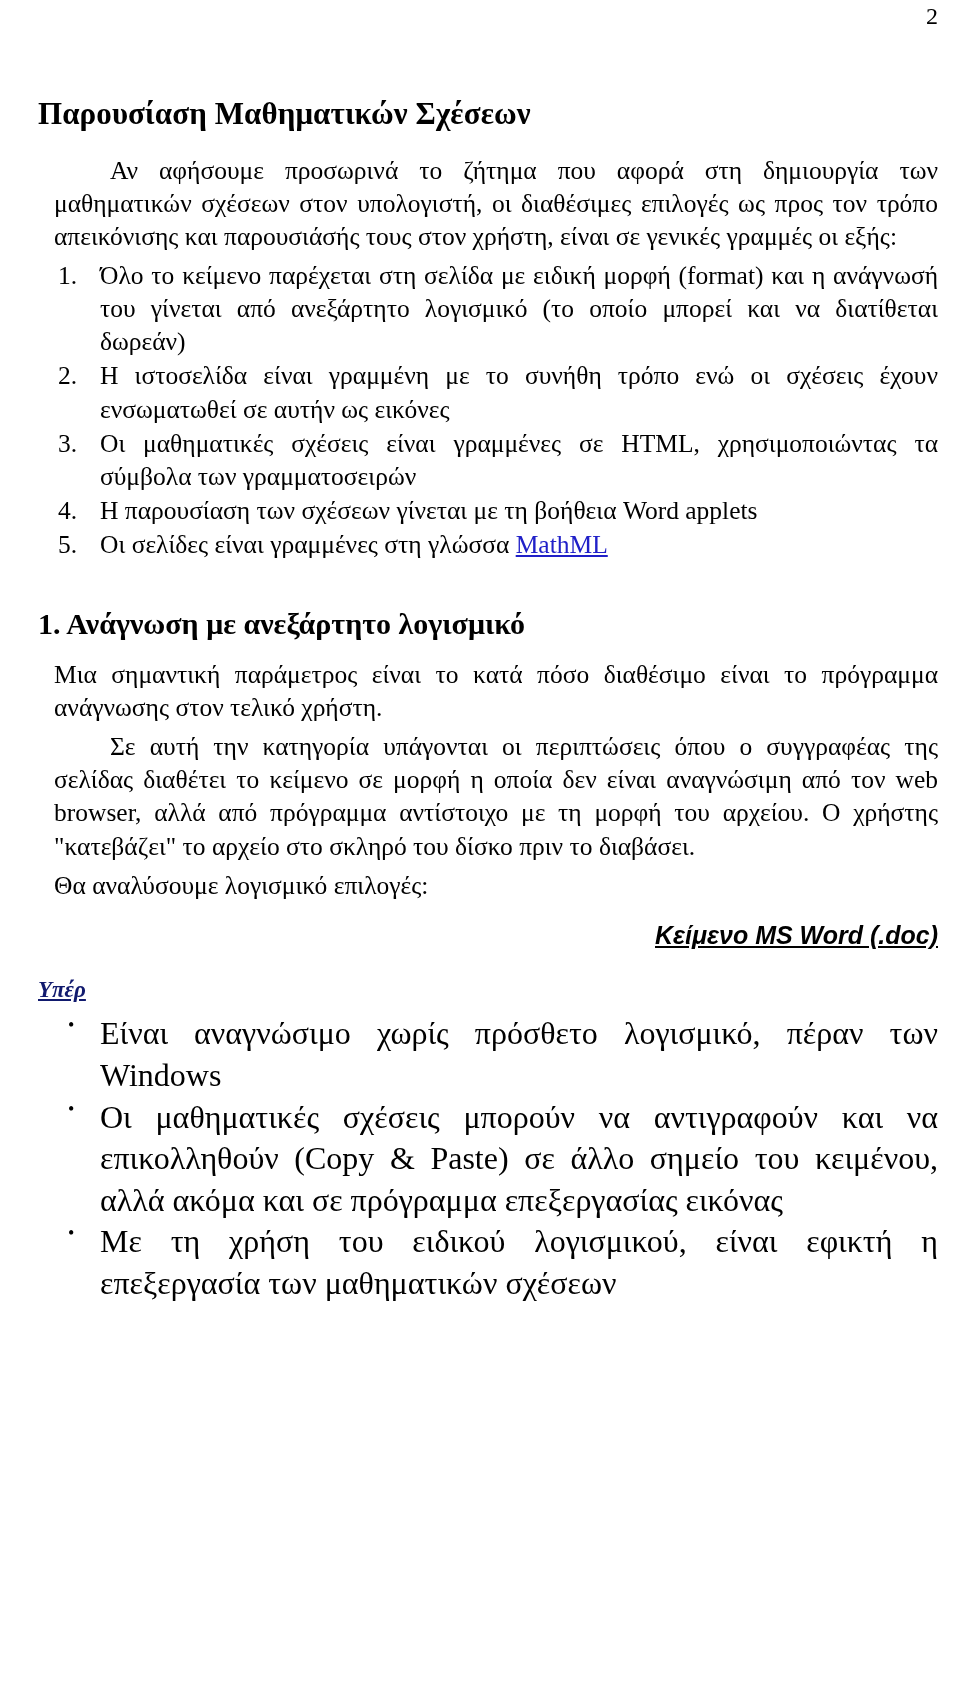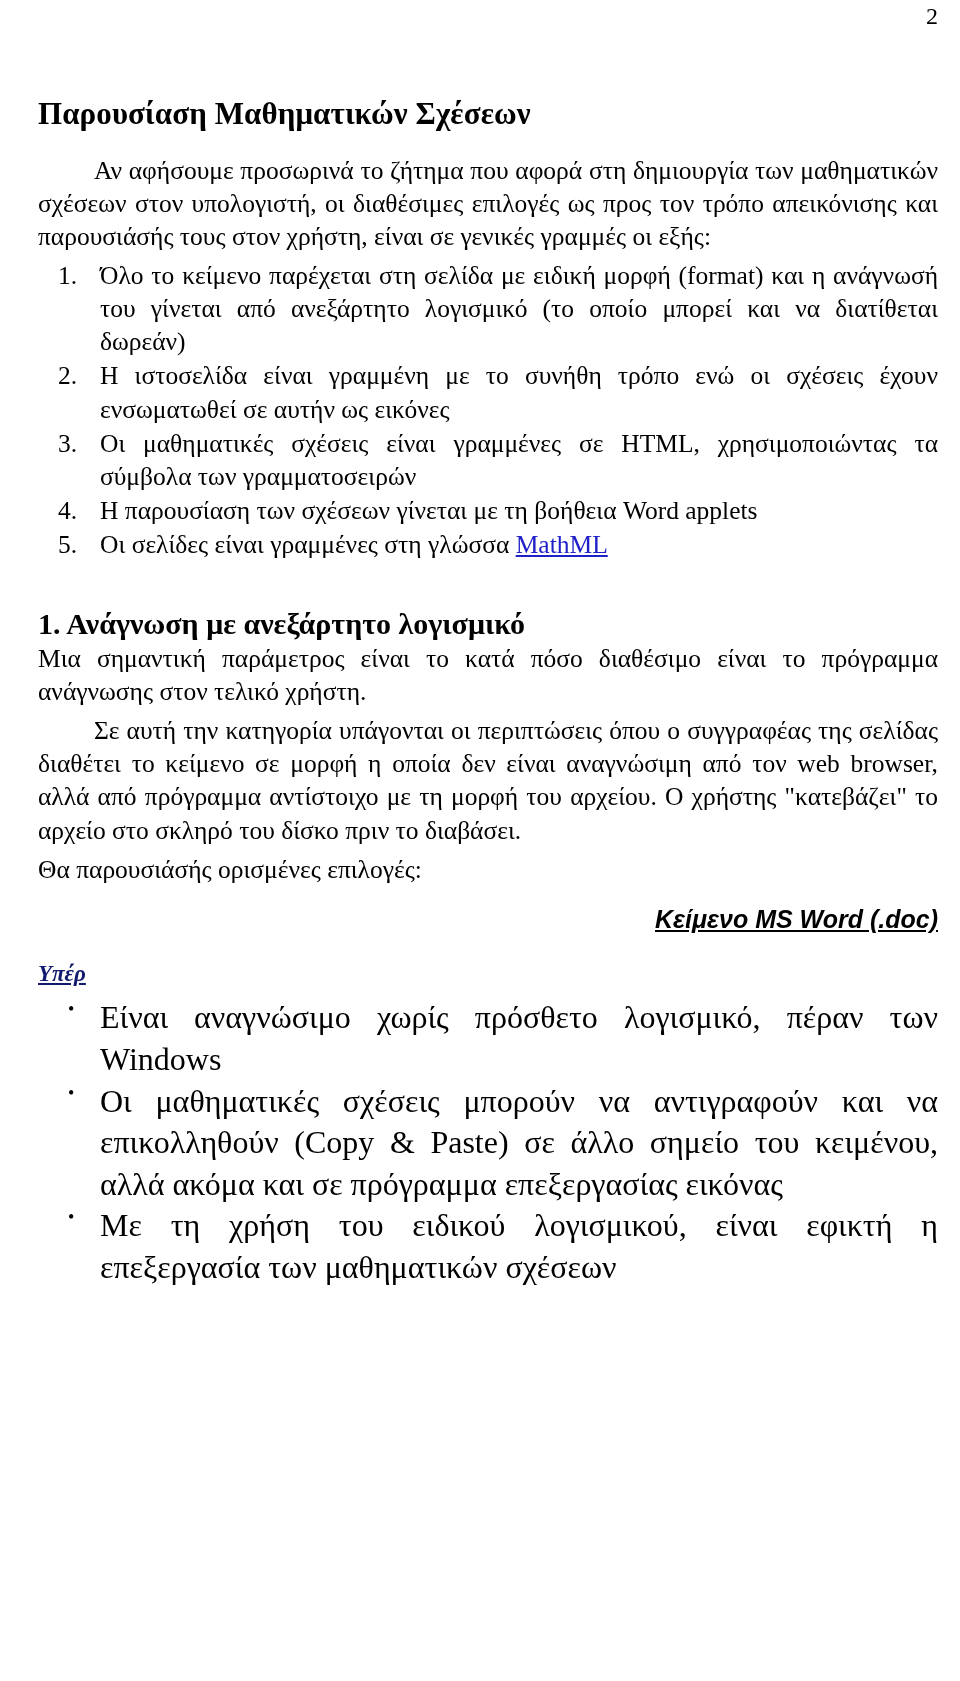--- a/index.html
+++ b/index.html
@@ -40,21 +40,21 @@
     font-size: 31px;
     font-weight: bold;
     margin: 0 0 22px 0;
     letter-spacing: 0.1px;
     line-height: 1.15;
   }
 
   p.body-par {
     font-size: 25.5px;
     line-height: 1.3;
-    margin: 0 0 6px 0;
+    margin: 0 0 6px 16px;
     text-align: justify;
     text-indent: 56px;
     -webkit-hyphens: none;
     hyphens: none;
   }
   p.body-par.no-indent {
     text-indent: 0;
   }
 
   ol.num-list {
@@ -100,21 +100,21 @@
     left: 30px;
     top: -1px;
     font-size: 18px;
     line-height: 1.55;
   }
 
   h2.section-head {
     font-family: "Liberation Serif", "DejaVu Serif", serif;
     font-size: 30px;
     font-weight: bold;
-    margin: 46px 0 0 0;
+    margin: 46px 0 16px 0;
     line-height: 1.15;
   }
 
   h3.subhead-sans {
     font-family: "Liberation Sans", "DejaVu Sans", sans-serif;
     font-size: 25px;
     font-weight: bold;
     font-style: italic;
     text-decoration: underline;
     margin: 18px 0 8px 0;
@@ -158,21 +158,21 @@
       <li><span>Η ιστοσελίδα είναι γραμμένη με το συνήθη τρόπο ενώ οι σχέσεις έχουν ενσωματωθεί σε αυτήν ως εικόνες</span></li>
       <li><span>Οι μαθηματικές σχέσεις είναι γραμμένες σε HTML, χρησιμοποιώντας τα σύμβολα των γραμματοσειρών</span></li>
       <li><span>Η παρουσίαση των σχέσεων γίνεται με τη βοήθεια Word applets</span></li>
       <li><span>Οι σελίδες είναι γραμμένες στη γλώσσα </span><a class="doclink" href="#">MathML</a><span></span></li>
     </ol>
 
     <h2 class="section-head">1. Ανάγνωση με ανεξάρτητο λογισμικό</h2>
 
     <p class="body-par no-indent">Μια σημαντική παράμετρος είναι το κατά πόσο διαθέσιμο είναι το πρόγραμμα ανάγνωσης στον τελικό χρήστη.</p>
     <p class="body-par">Σε αυτή την κατηγορία υπάγονται οι περιπτώσεις όπου ο συγγραφέας της σελίδας διαθέτει το κείμενο σε μορφή η οποία δεν είναι αναγνώσιμη από τον web browser, αλλά από πρόγραμμα αντίστοιχο με τη μορφή του αρχείου. Ο χρήστης "κατεβάζει" το αρχείο στο σκληρό του δίσκο πριν το διαβάσει.</p>
-    <p class="body-par no-indent">Θα παρουσιάσής ορισμένες επιλογές:</p>
+    <p class="body-par no-indent">Θα αναλύσουμε λογισμικό επιλογές:</p>
 
     <h3 class="subhead-sans">Κείμενο MS Word (.doc)</h3>
 
 
     <h3 class="subhead-blue">Υπέρ</h3>
 
     <ul class="bullet-list">
       <li><span>Είναι αναγνώσιμο χωρίς πρόσθετο λογισμικό, πέραν των Windows</span></li>
       <li><span>Οι μαθηματικές σχέσεις μπορούν να αντιγραφούν και να επικολληθούν (Copy &amp; Paste) σε άλλο σημείο του κειμένου, αλλά ακόμα και σε πρόγραμμα επεξεργασίας εικόνας</span></li>
       <li><span>Με τη χρήση του ειδικού λογισμικού, είναι εφικτή η επεξεργασία των μαθηματικών σχέσεων</span></li>

